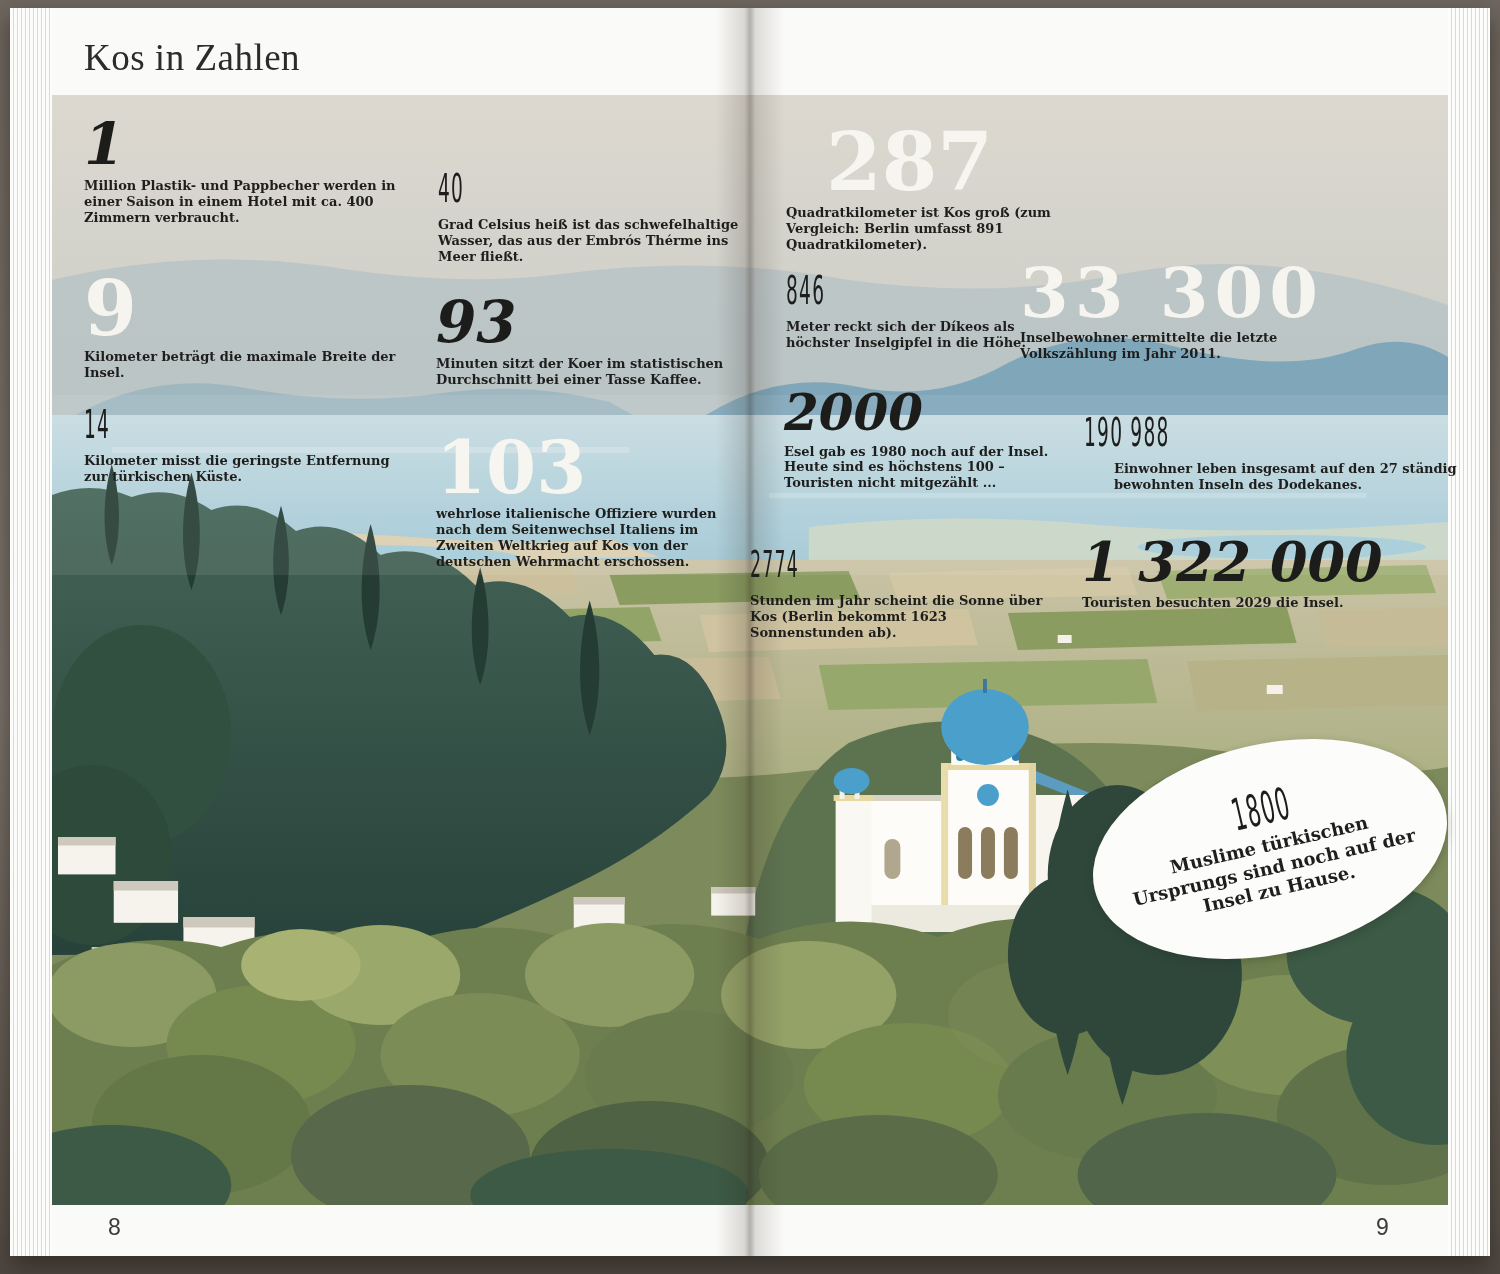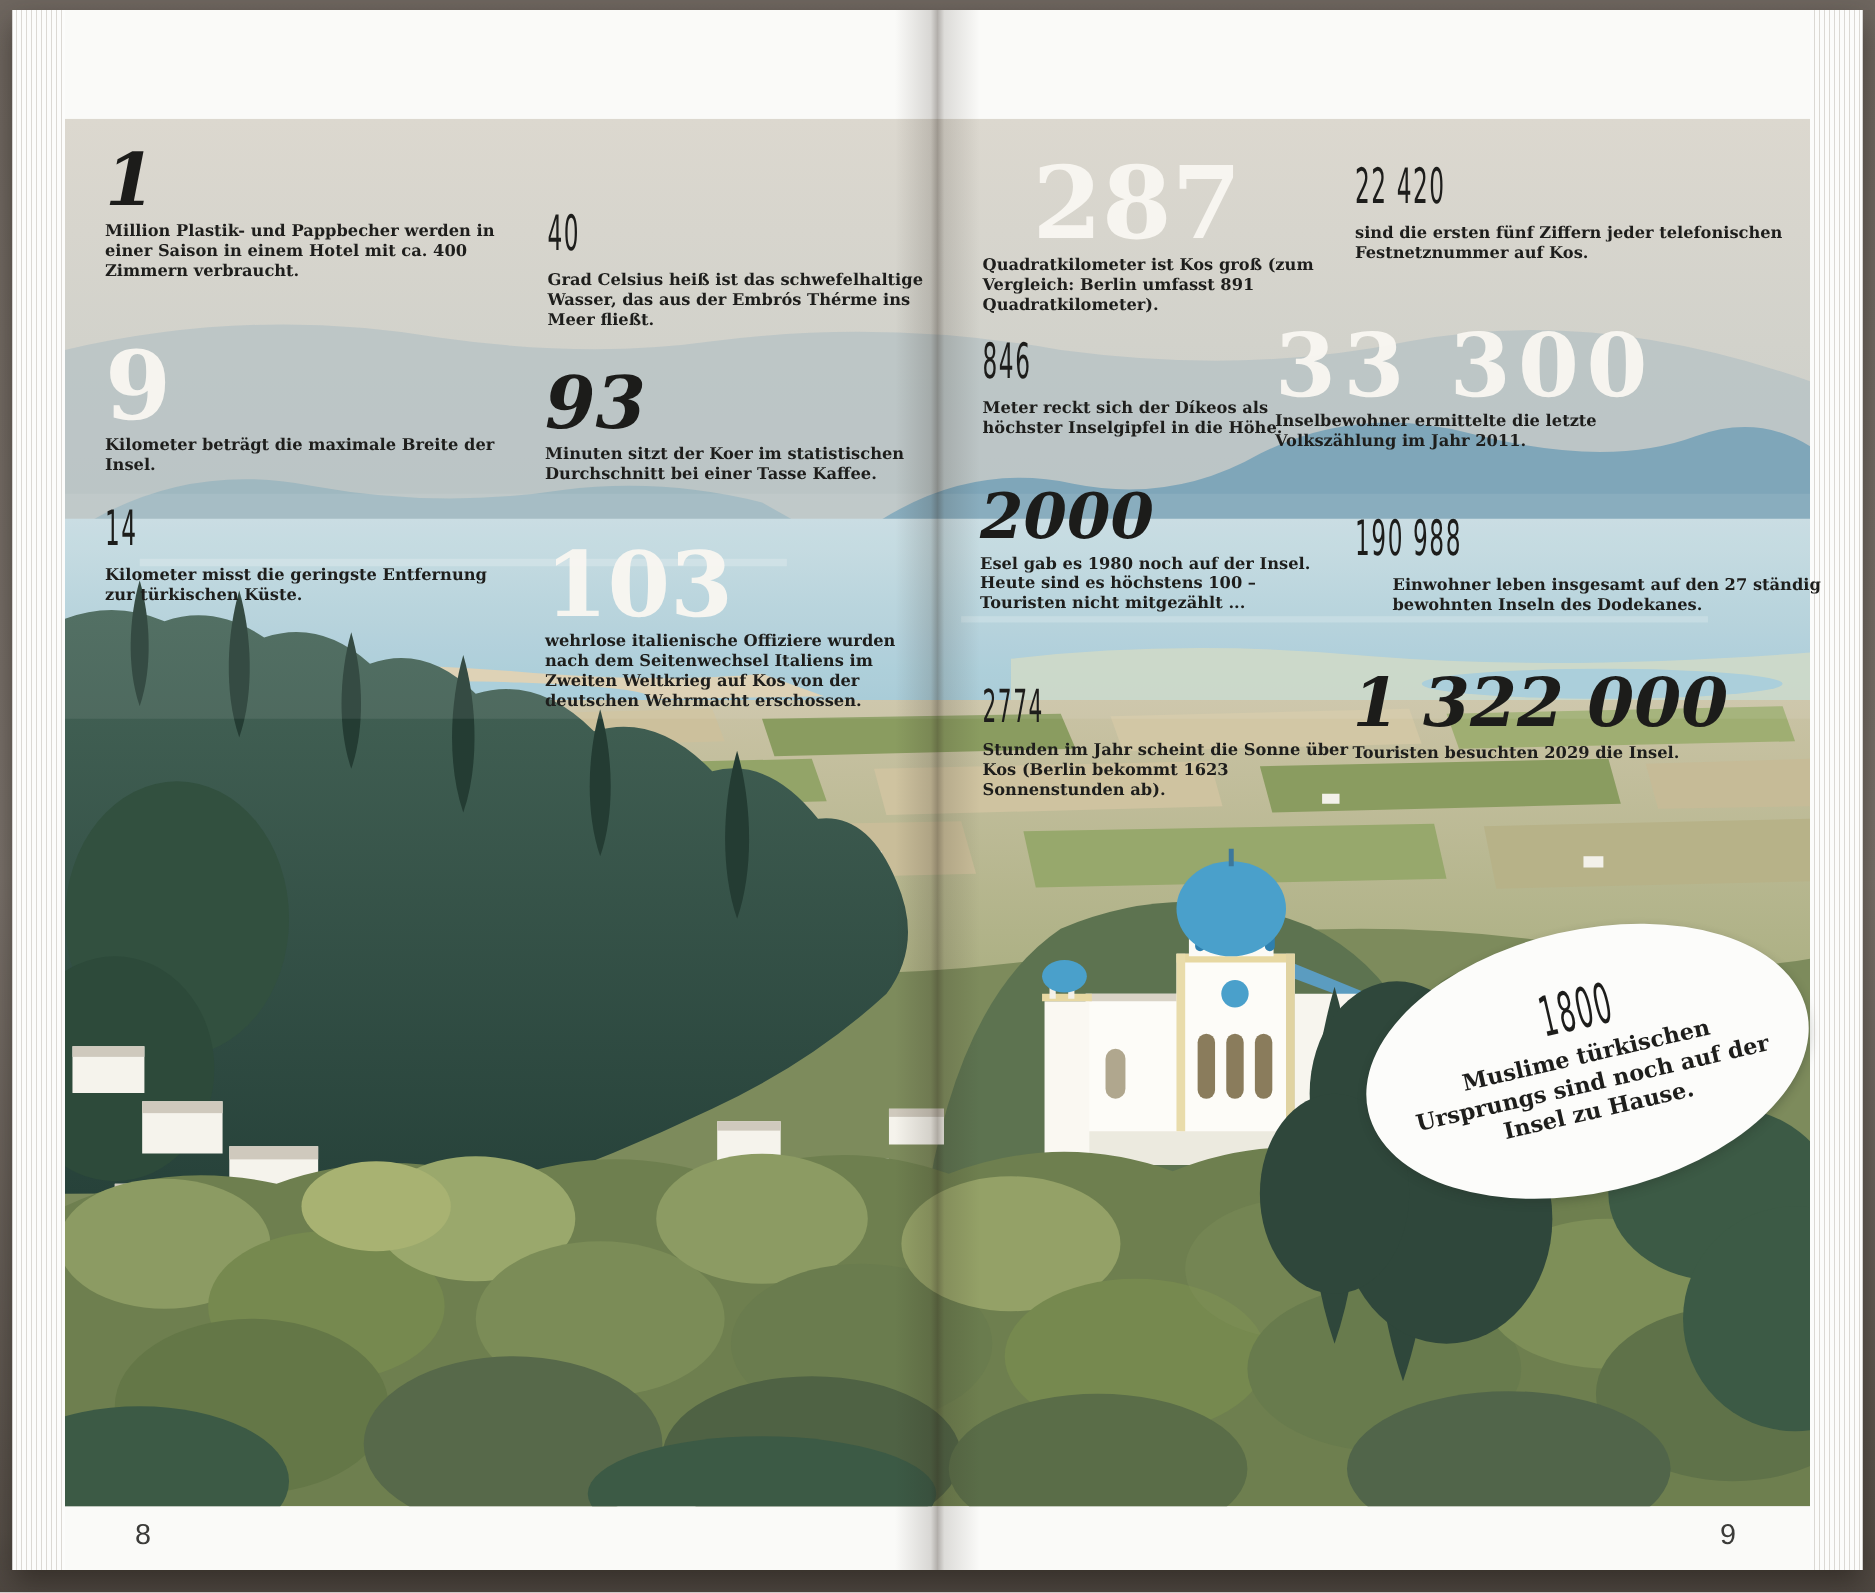--- a/index.html
+++ b/index.html
@@ -238,20 +238,21 @@
         <ellipse cx="560" cy="1100" rx="140" ry="46"></ellipse>
         <ellipse cx="60" cy="1090" rx="120" ry="60"></ellipse>
       </g>
     </g>
 
     <rect x="0" y="300" width="1402" height="180" fill="#ffffff" opacity=".08"></rect>
   </svg>
 
   <div class="gutter"></div>
 
+  <div class="page-title">Kos in Zahlen</div>
 
   <div class="stat" style="left:84px;top:120px;">
     <span class="n n-italic sz58">1</span>
     <div class="stat-body" style="width:336px;">Million Plastik- und Pappbecher werden in einer Saison in einem Hotel mit ca. 400 Zimmern verbraucht.</div>
   </div>
   <div class="stat" style="left:84px;top:278px;">
     <span class="n n-white sz76">9</span>
     <div class="stat-body" style="width:330px;">Kilometer beträgt die maximale Breite der Insel.</div>
   </div>
   <div class="stat" style="left:84px;top:414px;">
@@ -277,29 +278,25 @@
     <div class="stat-body" style="width:278px;">Quadratkilometer ist Kos groß (zum Vergleich: Berlin umfasst 891 Quadratkilometer).</div>
   </div>
   <div class="stat" style="left:786px;top:280px;">
     <span class="n n-hand sz30">846</span>
     <div class="stat-body" style="width:296px;">Meter reckt sich der Díkeos als höchster Inselgipfel in die Höhe.</div>
   </div>
   <div class="stat" style="left:784px;top:392px;">
     <span class="n n-italic sz50">2000</span>
     <div class="stat-body" style="width:278px;">Esel gab es 1980 noch auf der Insel. Heute sind es höchstens 100 – Touristen nicht mitgezählt ...</div>
   </div>
-  <div class="stat" style="left:786px;top:556px;">
+  <div class="stat" style="left:750px;top:556px;">
     <span class="n n-hand sz28">2774</span>
     <div class="stat-body" style="width:296px;">Stunden im Jahr scheint die Sonne über Kos (Berlin bekommt 1623 Sonnenstunden ab).</div>
   </div>
 
-  <div class="stat" style="left:1084px;top:140px;">
-    <span class="n n-hand sz30">22 420</span>
-    <div class="stat-body" style="width:348px;">sind die ersten fünf Ziffern jeder telefonischen Festnetznummer auf Kos.</div>
-  </div>
   <div class="stat" style="left:1020px;top:264px;">
     <span class="n n-white sz70">33 300</span>
     <div class="stat-body" style="width:330px;">Inselbewohner ermittelte die letzte Volkszählung im Jahr 2011.</div>
   </div>
   <div class="stat" style="left:1084px;top:422px;">
     <span class="n n-hand sz30">190 988</span>
     <div class="stat-body" style="width:356px;margin-left:30px;">Einwohner leben insgesamt auf den 27 ständig bewohnten Inseln des Dodekanes.</div>
   </div>
   <div class="stat" style="left:1082px;top:540px;">
     <span class="n n-italic sz54">1 322 000</span>

